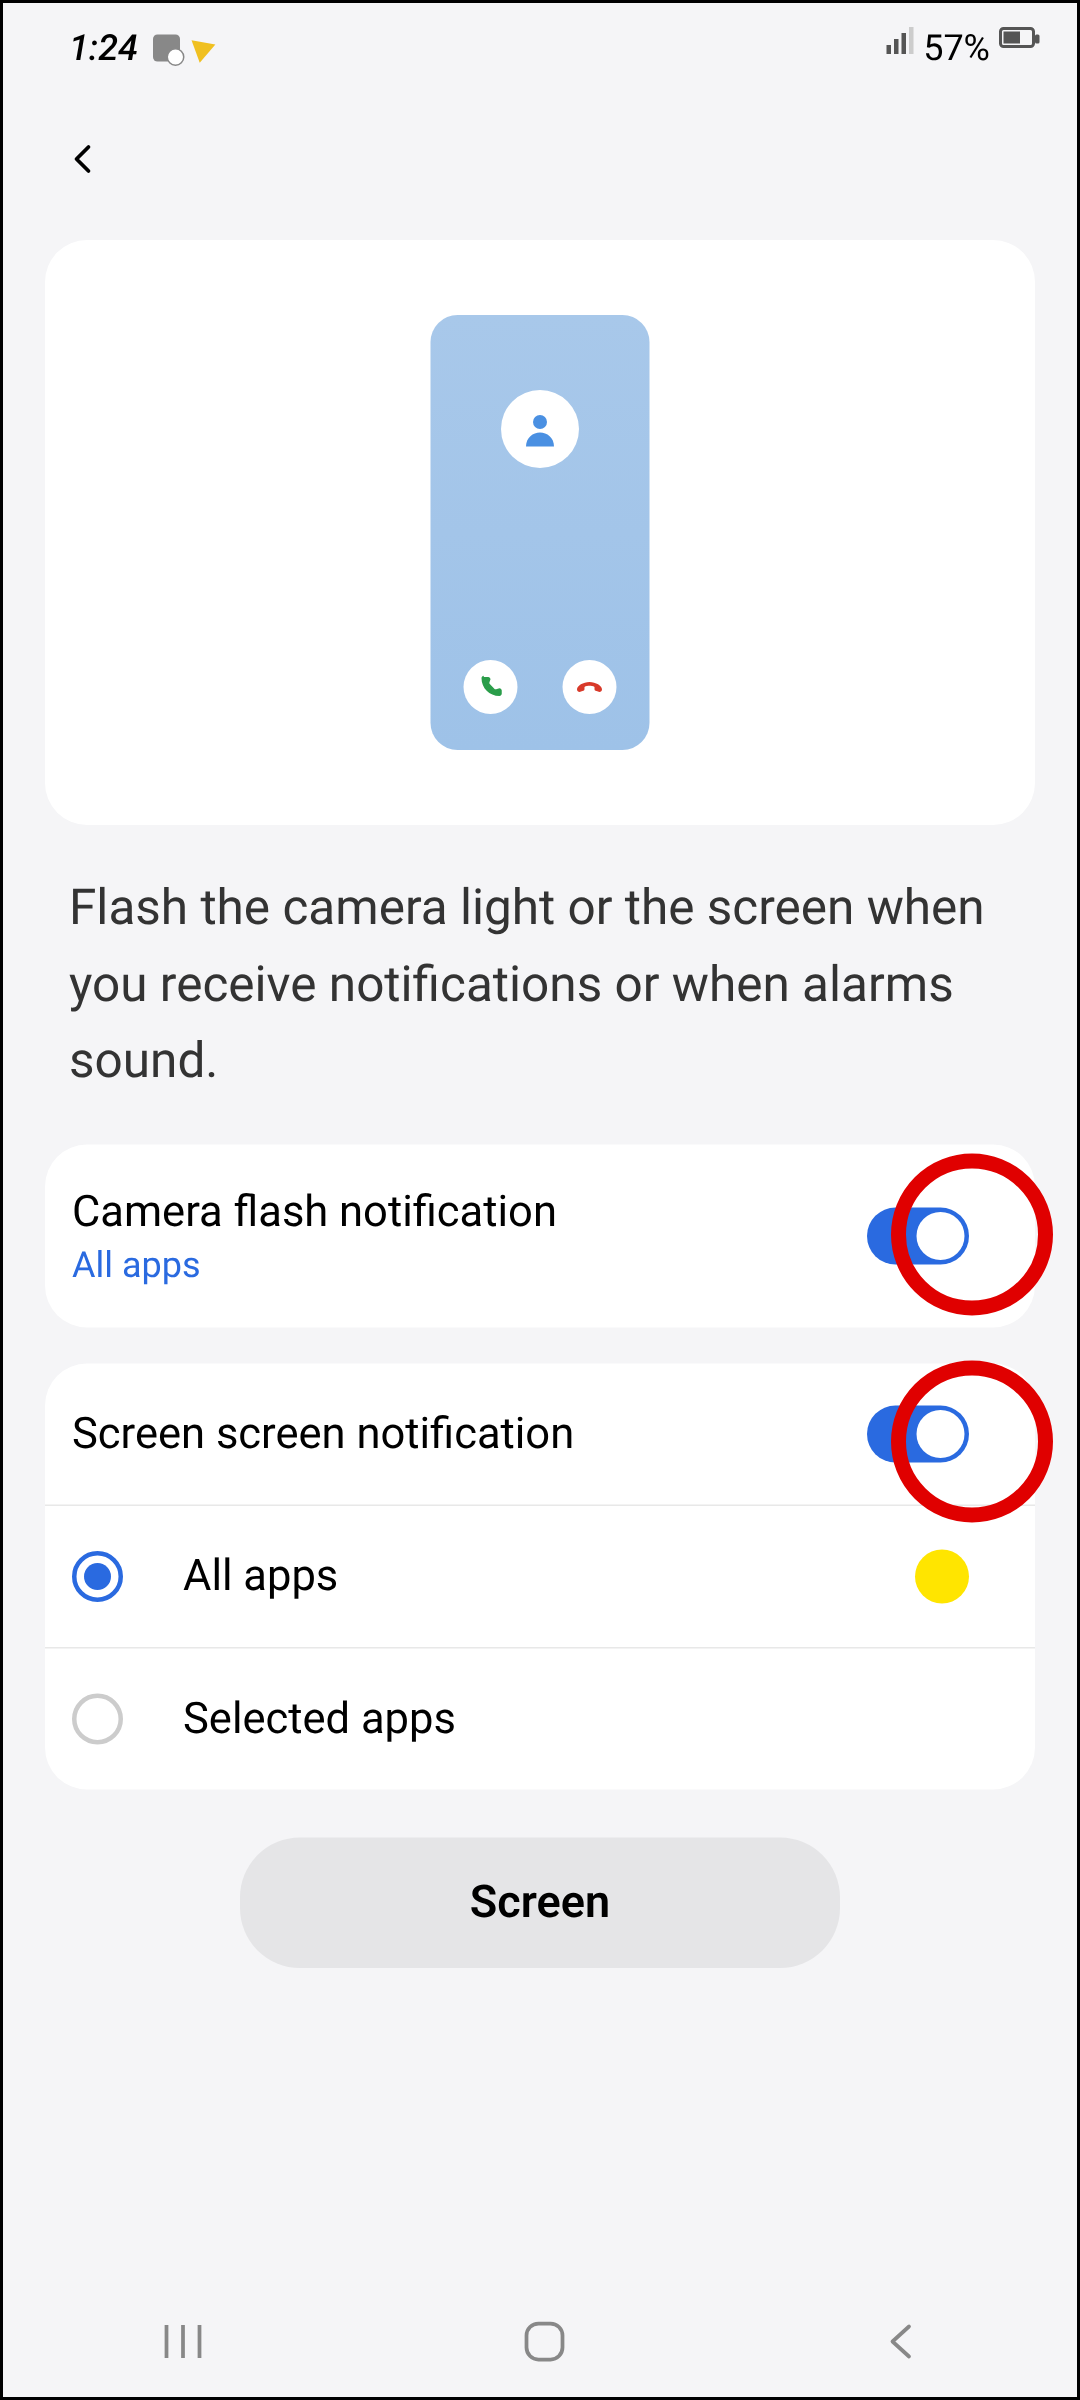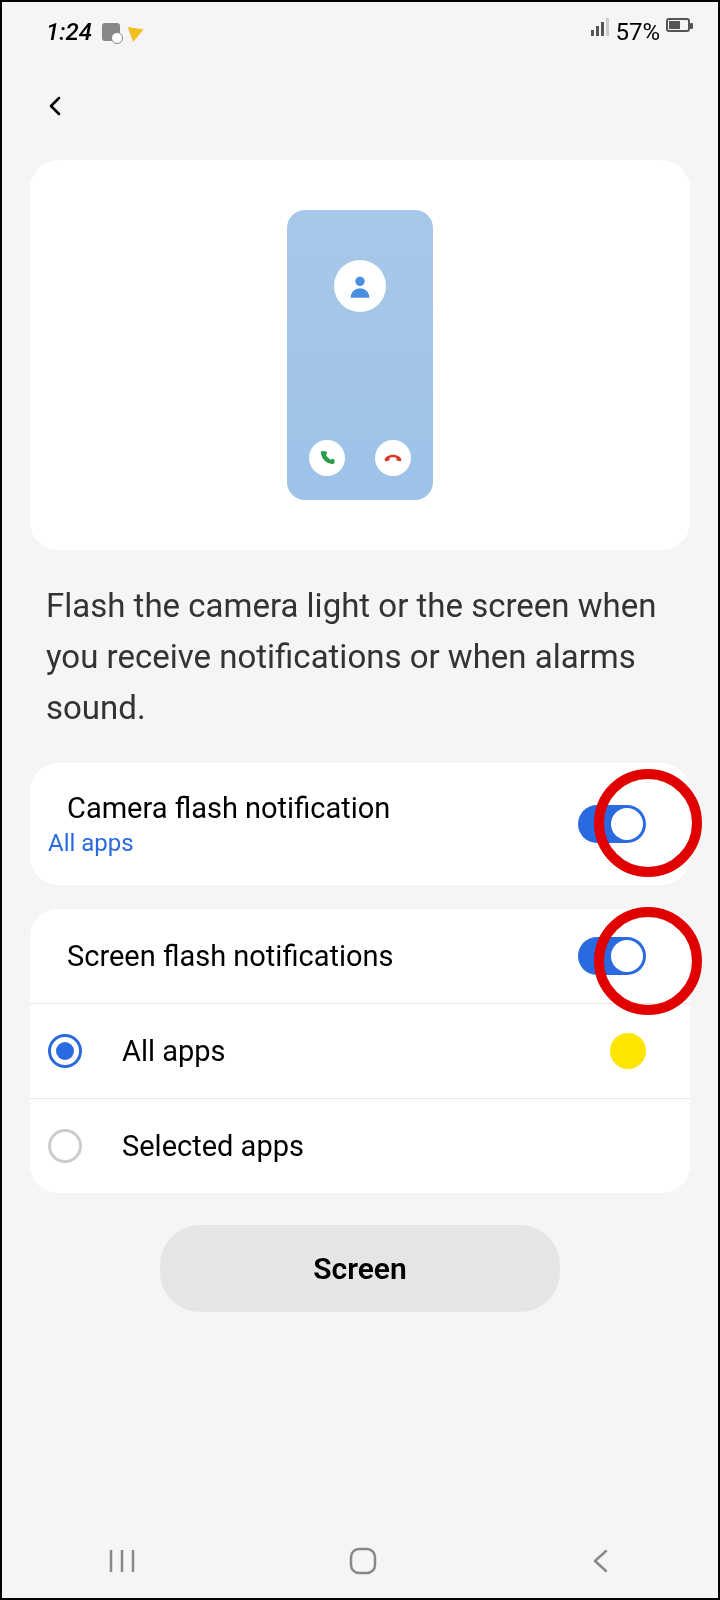--- a/index.html
+++ b/index.html
@@ -104,21 +104,21 @@
     position: relative;
   }
   .setting-row {
     display: flex;
     align-items: center;
     justify-content: space-between;
     padding: 28px 44px 28px 18px;
     position: relative;
   }
   .setting-text { display: flex; flex-direction: column; gap: 4px; }
-  .setting-title { font-size: 29px; color: #000; margin-left: 19px; }
+  .setting-title { font-size: 29px; color: #000; }
   .setting-sub { font-size: 24px; color: #2a6ae0; }
   .toggle {
     width: 68px;
     height: 38px;
     background: #2a6ae0;
     border-radius: 20px;
     position: relative;
   }
   .toggle-knob {
     position: absolute;
@@ -272,21 +272,21 @@
     <div class="toggle">
       <div class="toggle-knob"></div>
     </div>
   </div>
   <div class="annot-circle" style="top:6px; right:-12px;"></div>
 </div>
 
 <div class="setting-card" style="position:relative;">
   <div class="setting-row">
     <div class="setting-text">
-      <span class="setting-title">Screen flash notifications</span>
+      <span class="setting-title">Screen screen notification</span>
     </div>
     <div class="toggle">
       <div class="toggle-knob"></div>
     </div>
   </div>
   <div class="radio-row border-top">
     <div class="radio selected"></div>
     <span class="radio-label">All apps</span>
     <div class="color-dot"></div>
   </div>

